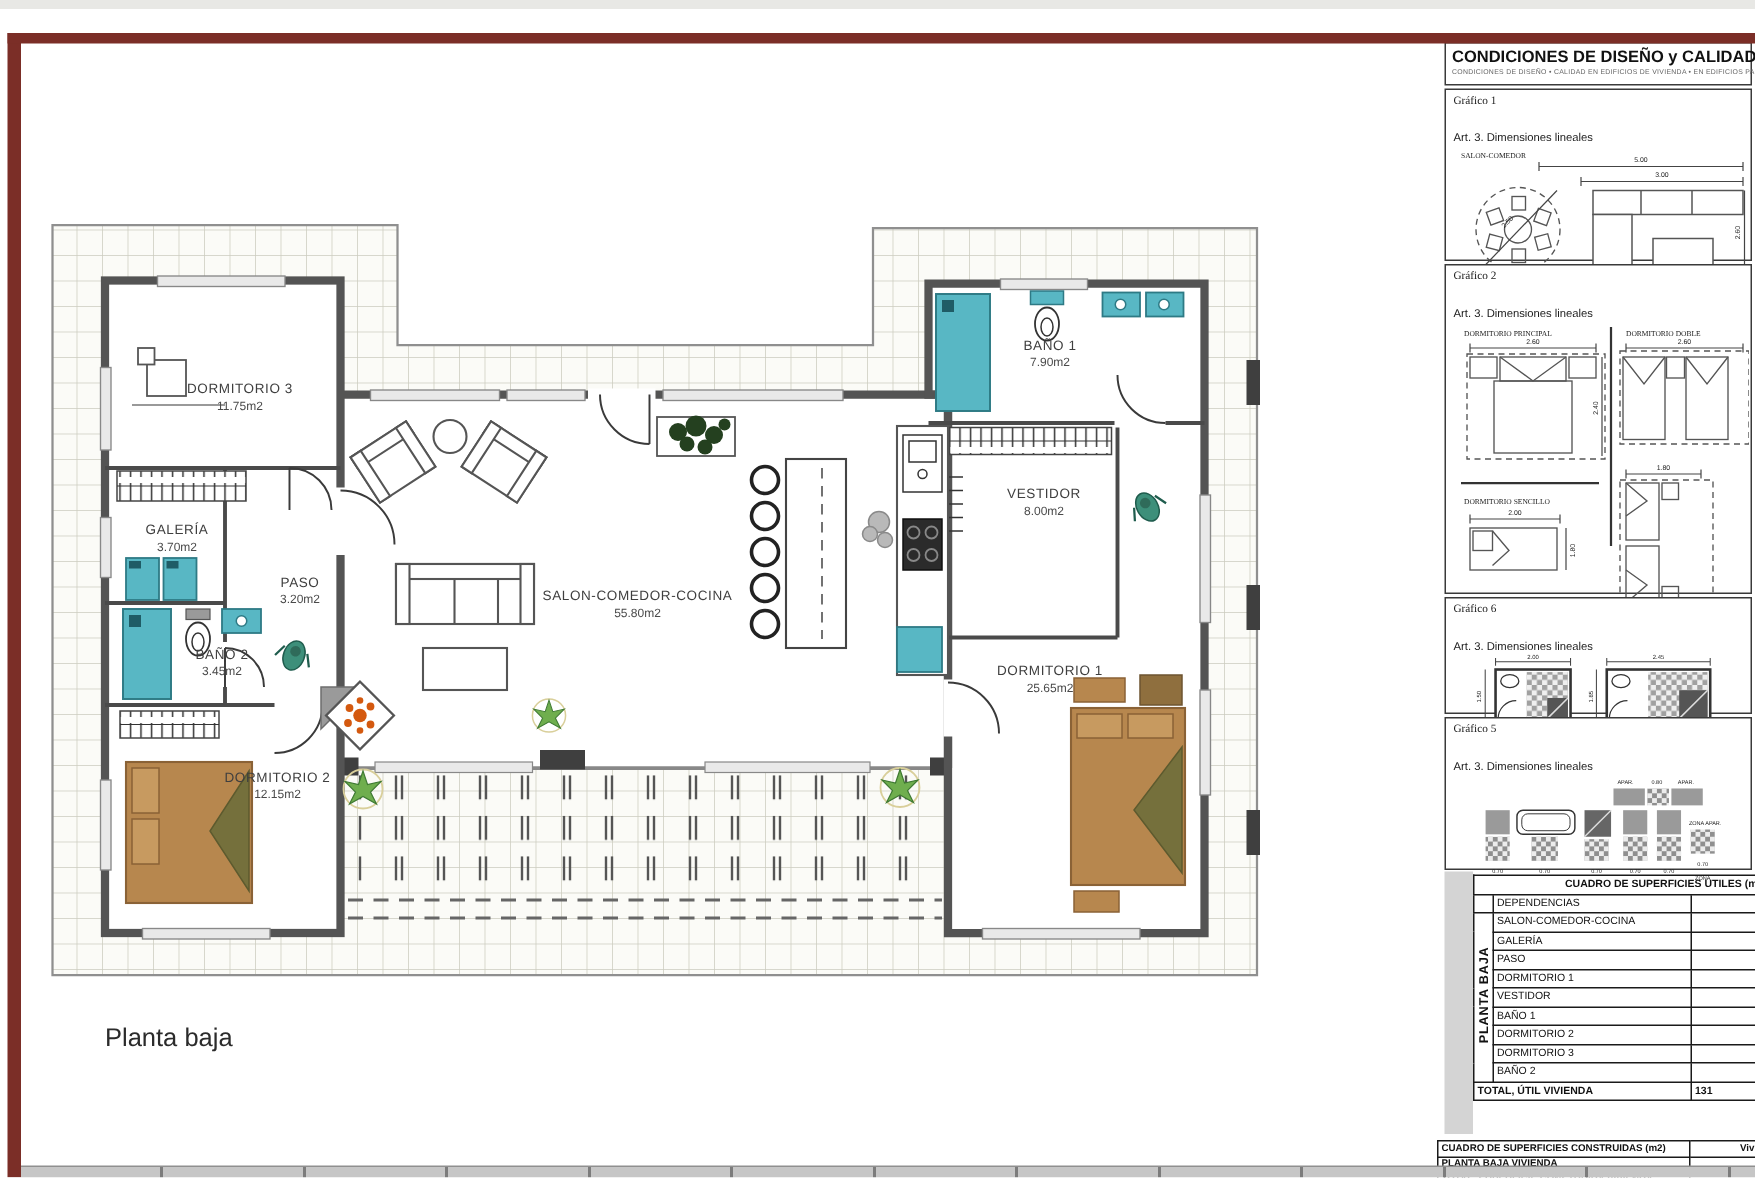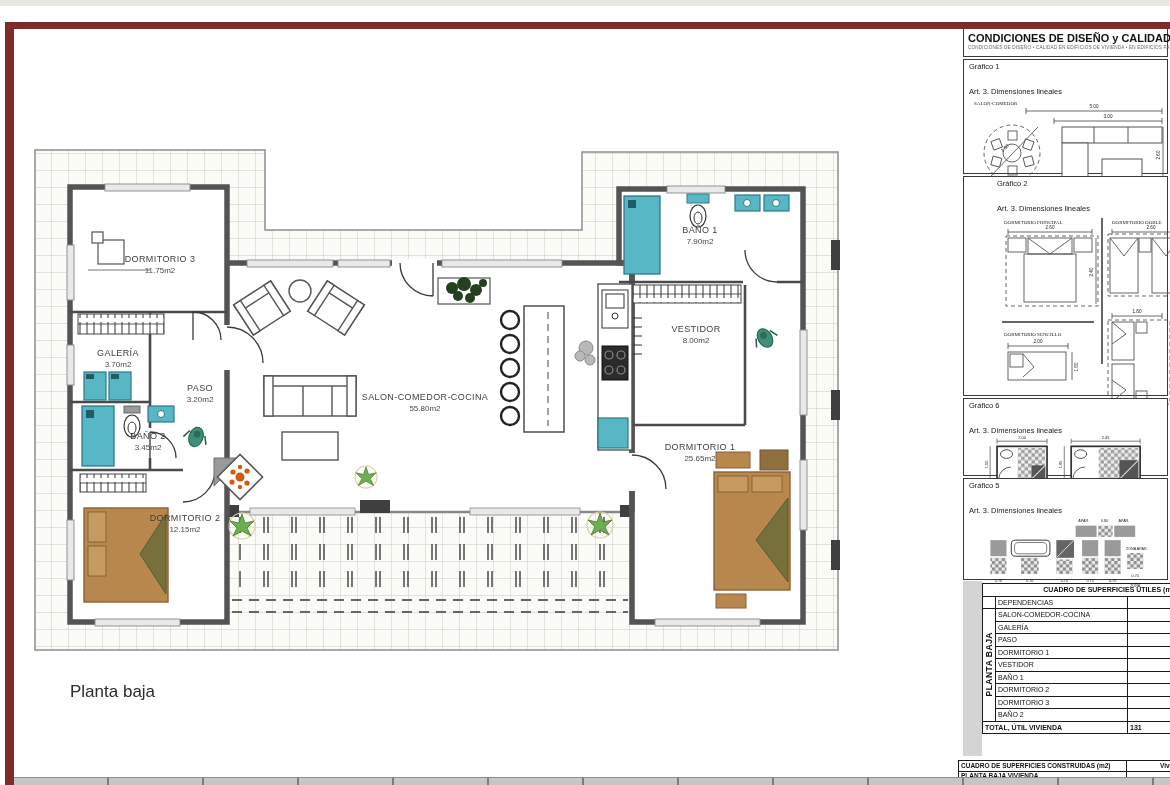--- a/index.html
+++ b/index.html
@@ -14,21 +14,21 @@
   
   #plansvg{position:absolute;left:0;top:0;z-index:1;}
   text.rl{font:9px "Liberation Sans",sans-serif;fill:#3f3f3f;letter-spacing:.4px;text-anchor:middle;}
   text.ra{font:8px "Liberation Sans",sans-serif;fill:#4a4a4a;text-anchor:middle;}
   text.caption{font:17px "Liberation Sans",sans-serif;fill:#2b2b2b;}
   
   #panel{position:absolute;left:963px;top:28px;width:207px;height:757px;z-index:3;background:#fff;}
   .pbox{position:absolute;left:0;width:205px;background:#fff;border:1px solid #3a3a3a;box-sizing:border-box;}
   .phead-title{font-size:11px;font-weight:bold;color:#111;padding:3px 0 0 4px;white-space:nowrap;}
   .phead-sub{font-size:4.6px;color:#666;padding:1px 0 0 4px;letter-spacing:.2px;white-space:nowrap;}
-  .gtitle{font-size:7.5px;color:#1a1a1a;margin:2px 0 0 5px;line-height:1.2;}
+  .gtitle{font-size:7.5px;color:#1a1a1a;margin:2px 0 0 5px;line-height:1.2;font-family:Liberation Serif, serif;}
   .gsub{font-size:7.5px;color:#1a1a1a;margin:16px 0 0 5px;line-height:1.2;}
   .gsvg{display:block;margin:1px 0 0 2px;}
   text.dm{font:4.6px "Liberation Sans",sans-serif;fill:#222;text-anchor:middle;}
   text.gl{font:5px "Liberation Serif",serif;fill:#222;}
   
   .gutter{position:absolute;left:0;top:553px;width:19px;height:175px;background:#d4d4d4;}
   table.utable{border-collapse:collapse;table-layout:fixed;position:absolute;left:19px;top:555px;width:250px;}
   table.utable td{border:1.2px solid #1a1a1a;padding:0 2px;font-size:7px;height:11.5px;line-height:1;
      color:#111;white-space:nowrap;overflow:hidden;}
   td.ut-title{font-size:9px;font-weight:bold;text-align:center;height:14px;}
@@ -354,21 +354,21 @@
           <rect x="96" y="30" width="100" height="16"></rect>
             <path d="M128,30 V46 M162,30 V46"></path>
           <rect x="96" y="46" width="26" height="36"></rect>
             <rect x="136" y="62" width="40" height="18"></rect>
         </g>
         <path d="M197,30 V82" stroke="#444" stroke-width="0.8"></path>
         <text class="dm" x="194" y="58" transform="rotate(-90 194 58)">2.60</text>
       </svg>
     </div>
 
-    <div class="pbox" style="top:148px;height:220px;padding-left:28px;">
+    <div class="pbox" style="top:148px;height:220px;">
       <div class="gtitle">Gráfico 2</div>
       <div class="gsub">Art. 3. Dimensiones lineales</div>
       <svg class="gsvg" width="200" height="192" viewBox="0 0 200 192">
         <line x1="108" y1="4" x2="108" y2="150" stroke="#333" stroke-width="1.5"></line>
         <text class="gl" x="10" y="10">DORMITORIO PRINCIPAL</text>
         <path d="M14,18 H98 M14,15 V21 M98,15 V21" stroke="#444" stroke-width="0.8" fill="none"></path>
         <text class="dm" x="56" y="15">2.60</text>
         <g fill="none" stroke="#555" stroke-width="0.9">
           <rect x="12" y="22" width="92" height="70" stroke-dasharray="4 3"></rect>
           <rect x="14" y="24" width="18" height="14"></rect>

